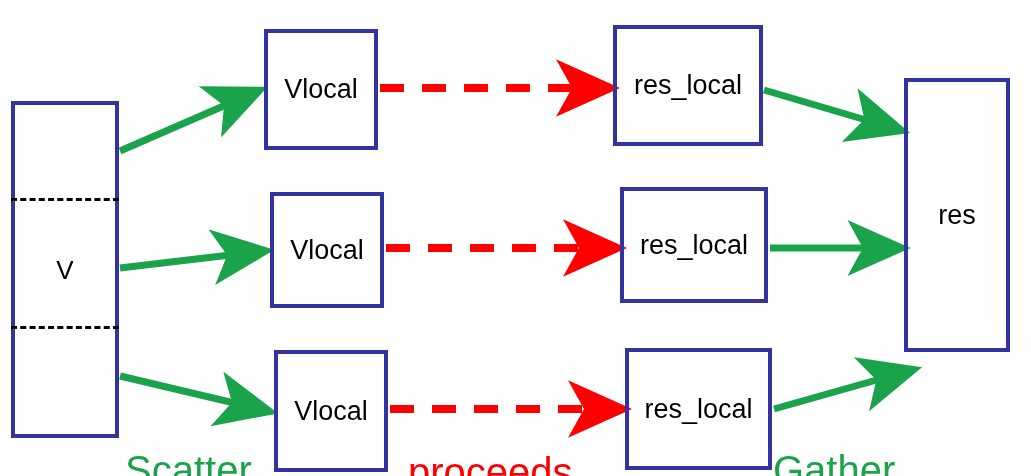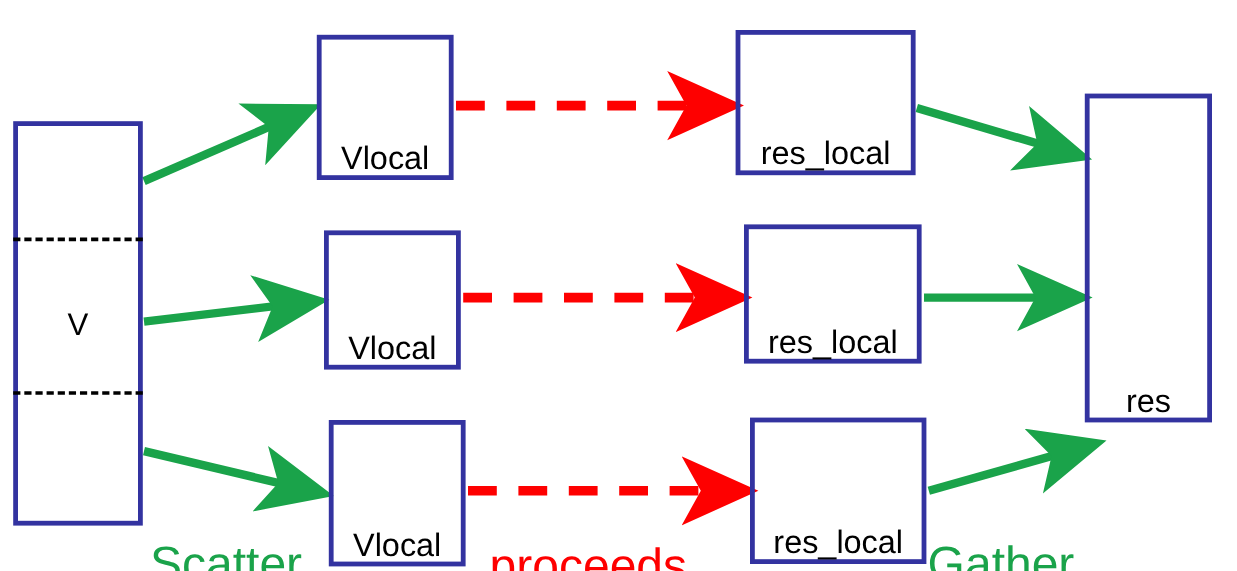--- a/index.html
+++ b/index.html
@@ -21,21 +21,21 @@
     width: 1031px;
     height: 476px;
     pointer-events: none;
   }
   .node {
     position: absolute;
     box-sizing: border-box;
     border: 4px solid #3333a0;
     background: transparent;
     display: flex;
-    align-items: flex-end;
+    align-items: center;
     justify-content: center;
   }
   .node > .node-label {
     font-family: "Liberation Sans", sans-serif;
     font-size: 27px;
     color: #000000;
     line-height: 1;
     white-space: nowrap;
   }
   

